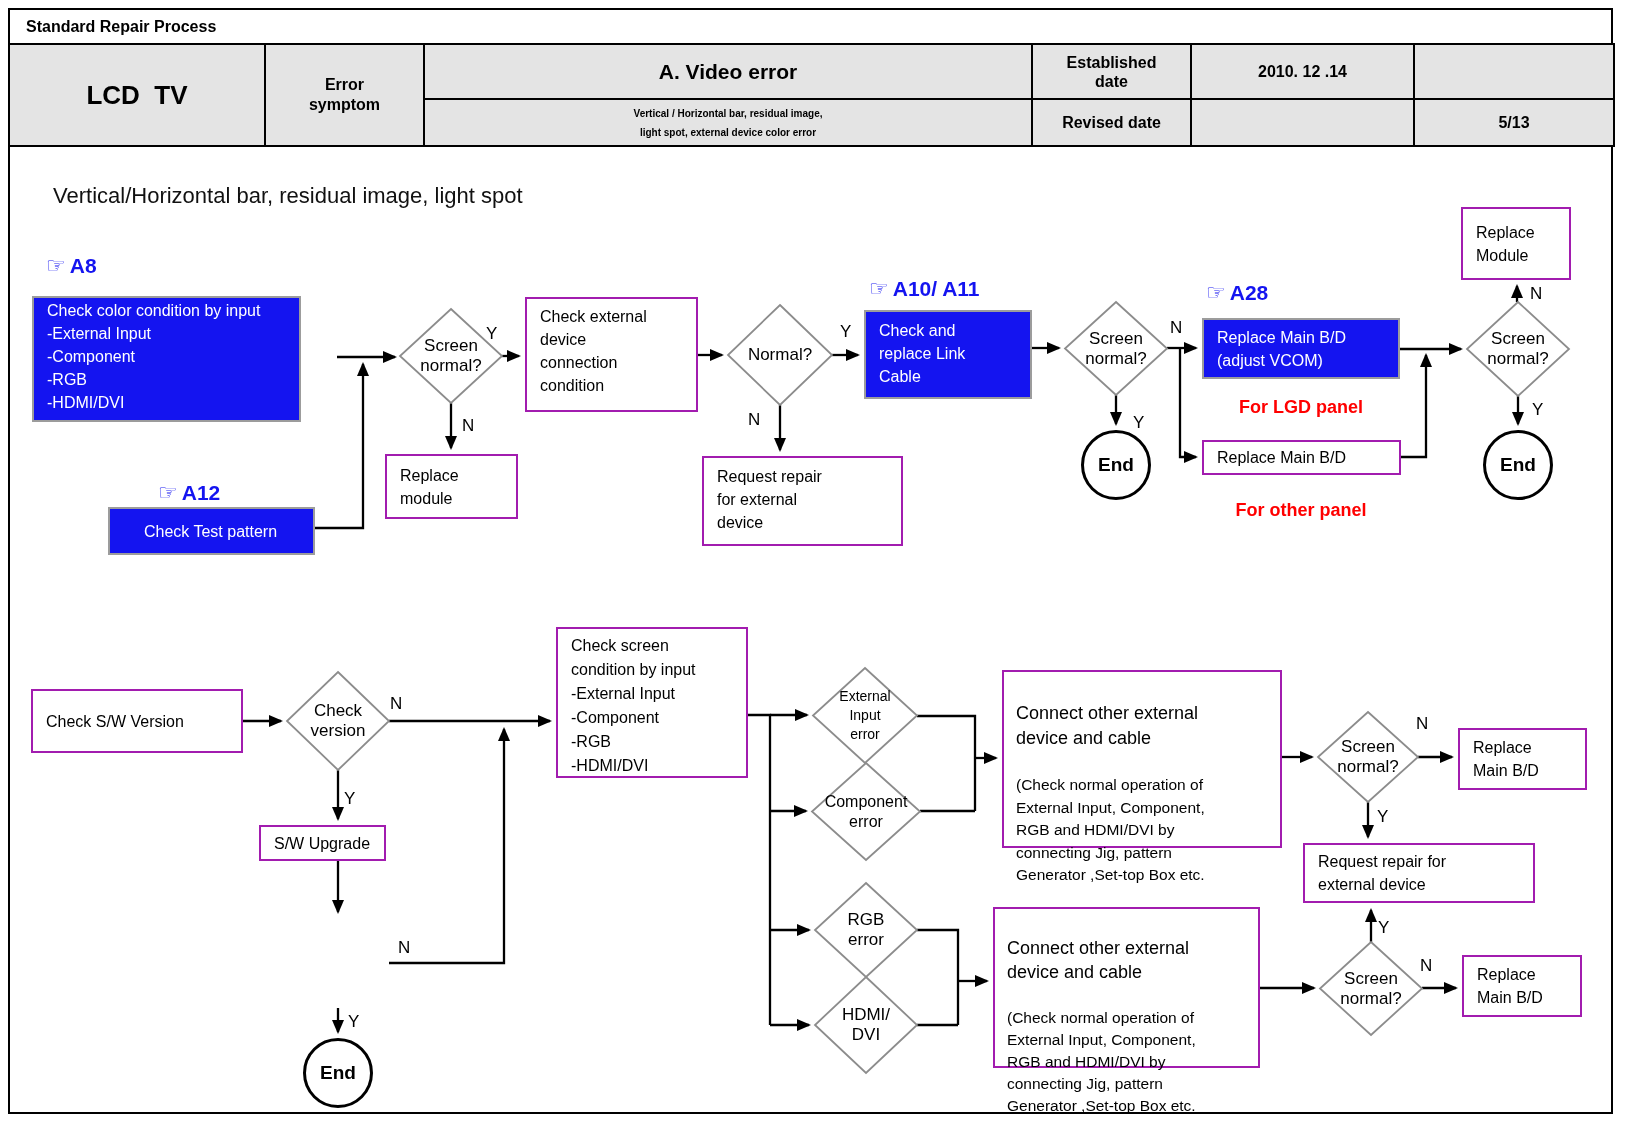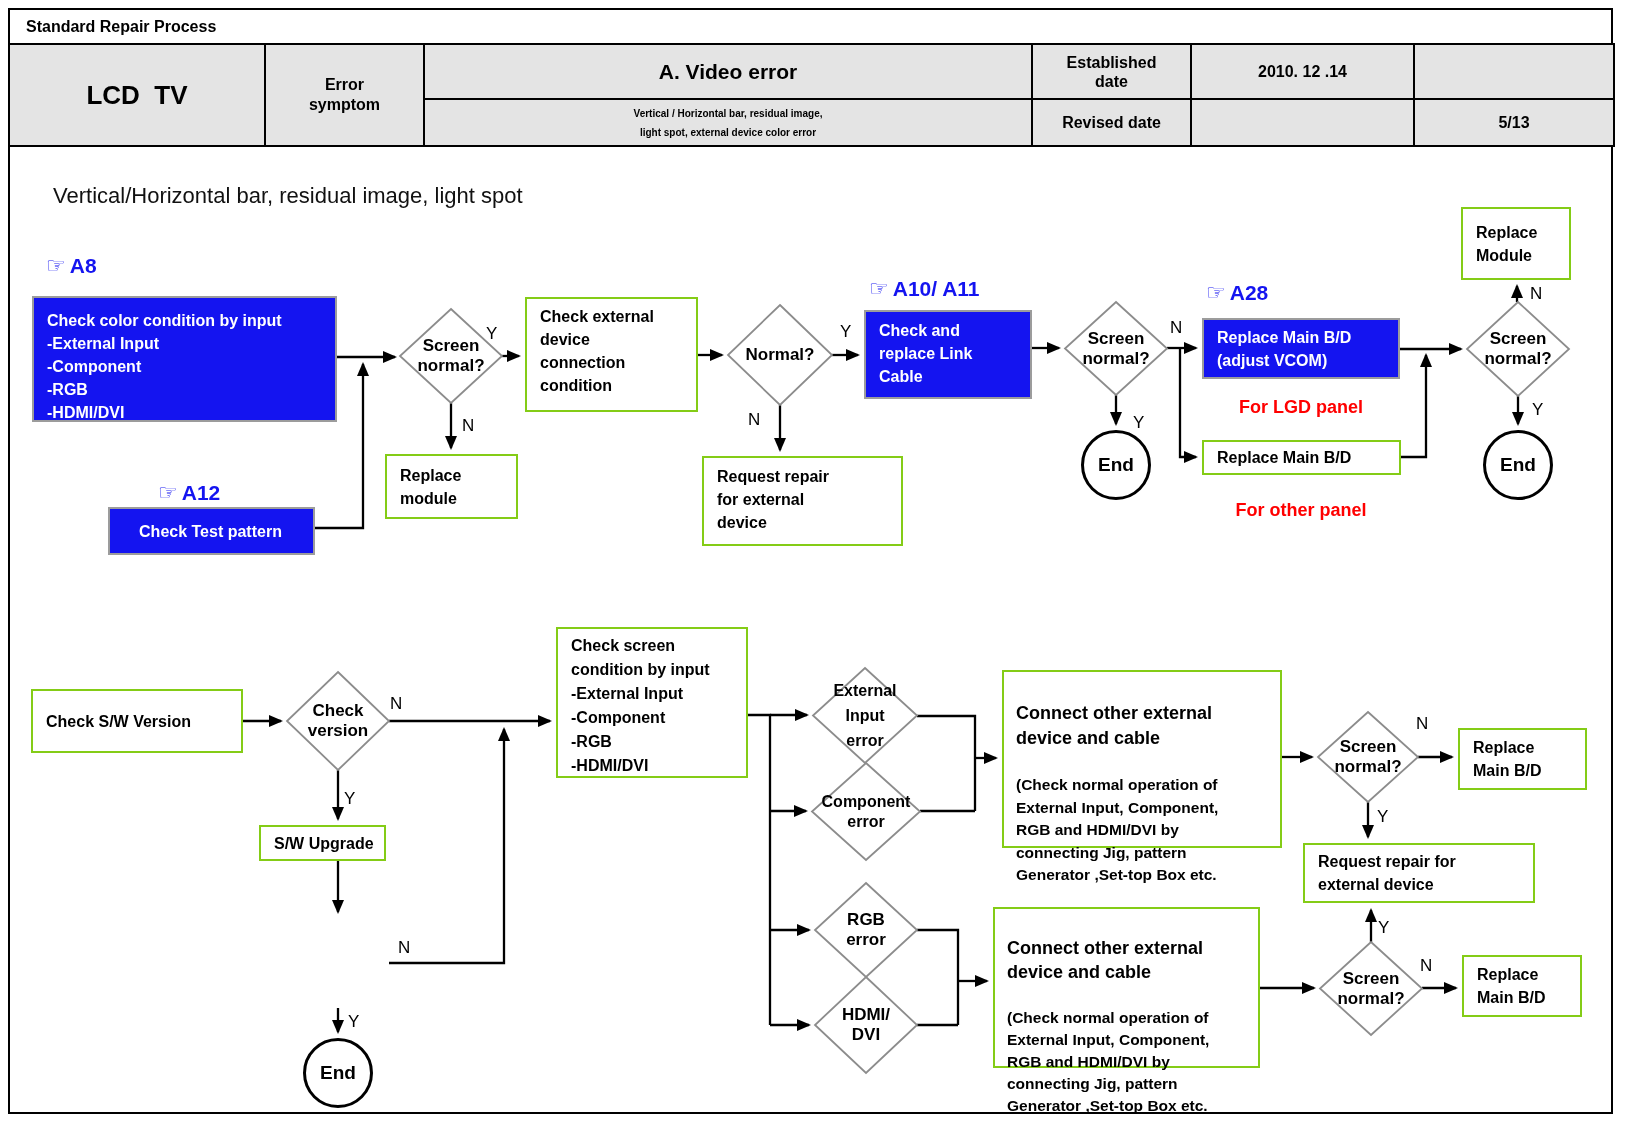--- a/index.html
+++ b/index.html
@@ -11,28 +11,28 @@
   td.c-prod{font-size:26px;}
   td.c-sym{font-size:16px;line-height:20px;}
   td.c-title{font-size:21px;}
   td.c-sub{font-size:10px;line-height:19px;}
   td.c-lab{font-size:16px;line-height:19px;}
   td.c-val{font-size:16px;}
   td.c-pg{font-size:16px;}
   #mainarea{position:absolute;left:8px;top:145px;width:1605px;height:969px;box-sizing:border-box;border:2.5px solid #000;border-top:none;background:#fff;z-index:0;}
   
   .stitle{position:absolute;font-size:22px;color:#111;z-index:3;white-space:nowrap;}
-  .box{position:absolute;box-sizing:border-box;background:#fff;border:2px solid #84cc16;font-size:16px;line-height:23px;white-space:pre-line;z-index:2;padding:8px 6px 4px 13px;font-weight:bold;}
+  .box{position:absolute;box-sizing:border-box;background:#fff;border:2px solid #a21caf;font-size:16px;line-height:23px;white-space:pre-line;z-index:2;padding:8px 6px 4px 13px;}
   .vc{display:flex;align-items:center;padding-top:0;padding-bottom:0;}
   .ctr{justify-content:center;text-align:center;padding-left:4px;}
   .blue{background:#1414f0;color:#fff;border-color:#9c9c9c;}
   .diamond{position:absolute;z-index:2;}
   .dsvg{position:absolute;left:0;top:0;width:100%;height:100%;overflow:visible;}
   .dsvg polygon{fill:#fff;stroke:#8c8c8c;stroke-width:1.8;vector-effect:non-scaling-stroke;}
-  .dlabel{position:absolute;left:0;top:0;right:0;bottom:0;display:flex;align-items:center;justify-content:center;text-align:center;font-weight:bold;font-size:17px;line-height:20px;white-space:pre-line;}
+  .dlabel{position:absolute;left:0;top:0;right:0;bottom:0;display:flex;align-items:center;justify-content:center;text-align:center;font-weight:normal;font-size:17px;line-height:20px;white-space:pre-line;}
   .endc{position:absolute;box-sizing:border-box;background:#fff;border:3px solid #000;border-radius:50%;display:flex;align-items:center;justify-content:center;font-weight:bold;font-size:19px;z-index:2;}
   .yn{position:absolute;font-size:17px;z-index:3;}
   .ref{position:absolute;color:#1414f0;font-weight:bold;font-size:21px;z-index:3;display:flex;align-items:baseline;}
   .ref .ficon{margin-right:4px;font-weight:normal;font-size:22px;}
   .rnote{position:absolute;color:#f00;font-weight:bold;font-size:18px;z-index:3;white-space:nowrap;}
   .ct{font-size:18px;line-height:25px;white-space:pre-line;}
   .cb{font-size:15.5px;line-height:22.5px;white-space:pre-line;}
   #edges{position:absolute;left:0;top:0;width:1625px;height:1125px;z-index:1;}
   #edges path{stroke:#000;stroke-width:2.3;fill:none;}
 </style>
@@ -124,21 +124,21 @@
       <path d="M1422,988 H1456" marker-end="url(#ah)"></path>
     </g>
   </svg>
 
   <div class="stitle" style="left:53px;top:183px">Vertical/Horizontal bar, residual image, light spot</div>
 
   <div class="ref" style="left:46px;top:253px">
     <span class="ficon">☞</span>
     <span>A8</span>
   </div>
-  <div class="box blue" style="left:32px;top:296px;width:305px;height:126px;padding-top:11px">Check color condition by input
+  <div class="box blue" style="left:32px;top:296px;width:269px;height:126px;padding-top:1px">Check color condition by input
 -External Input
 -Component
 -RGB
 -HDMI/DVI</div>
 
   <div class="ref" style="left:158px;top:480px">
     <span class="ficon">☞</span>
     <span>A12</span>
   </div>
   <div class="box blue vc ctr" style="left:108px;top:507px;width:207px;height:48px">Check Test pattern</div>
@@ -243,21 +243,21 @@
 condition by input
 -External Input
 -Component
 -RGB
 -HDMI/DVI</div>
 
   <div class="diamond" style="left:813px;top:668px;width:104px;height:95px">
     <svg class="dsvg" viewBox="0 0 100 100" preserveAspectRatio="none">
         <polygon points="50,0 100,50 50,100 0,50"></polygon>
       </svg>
-    <div class="dlabel" style="font-size:16px;line-height:25px">External
+    <div class="dlabel" style="font-size:14px;line-height:19px">External
 Input
 error</div>
   </div>
 
   <div class="diamond" style="left:812px;top:763px;width:108px;height:97px">
     <svg class="dsvg" viewBox="0 0 100 100" preserveAspectRatio="none">
         <polygon points="50,0 100,50 50,100 0,50"></polygon>
       </svg>
     <div class="dlabel" style="font-size:16px;line-height:20px">Component
 error</div>

